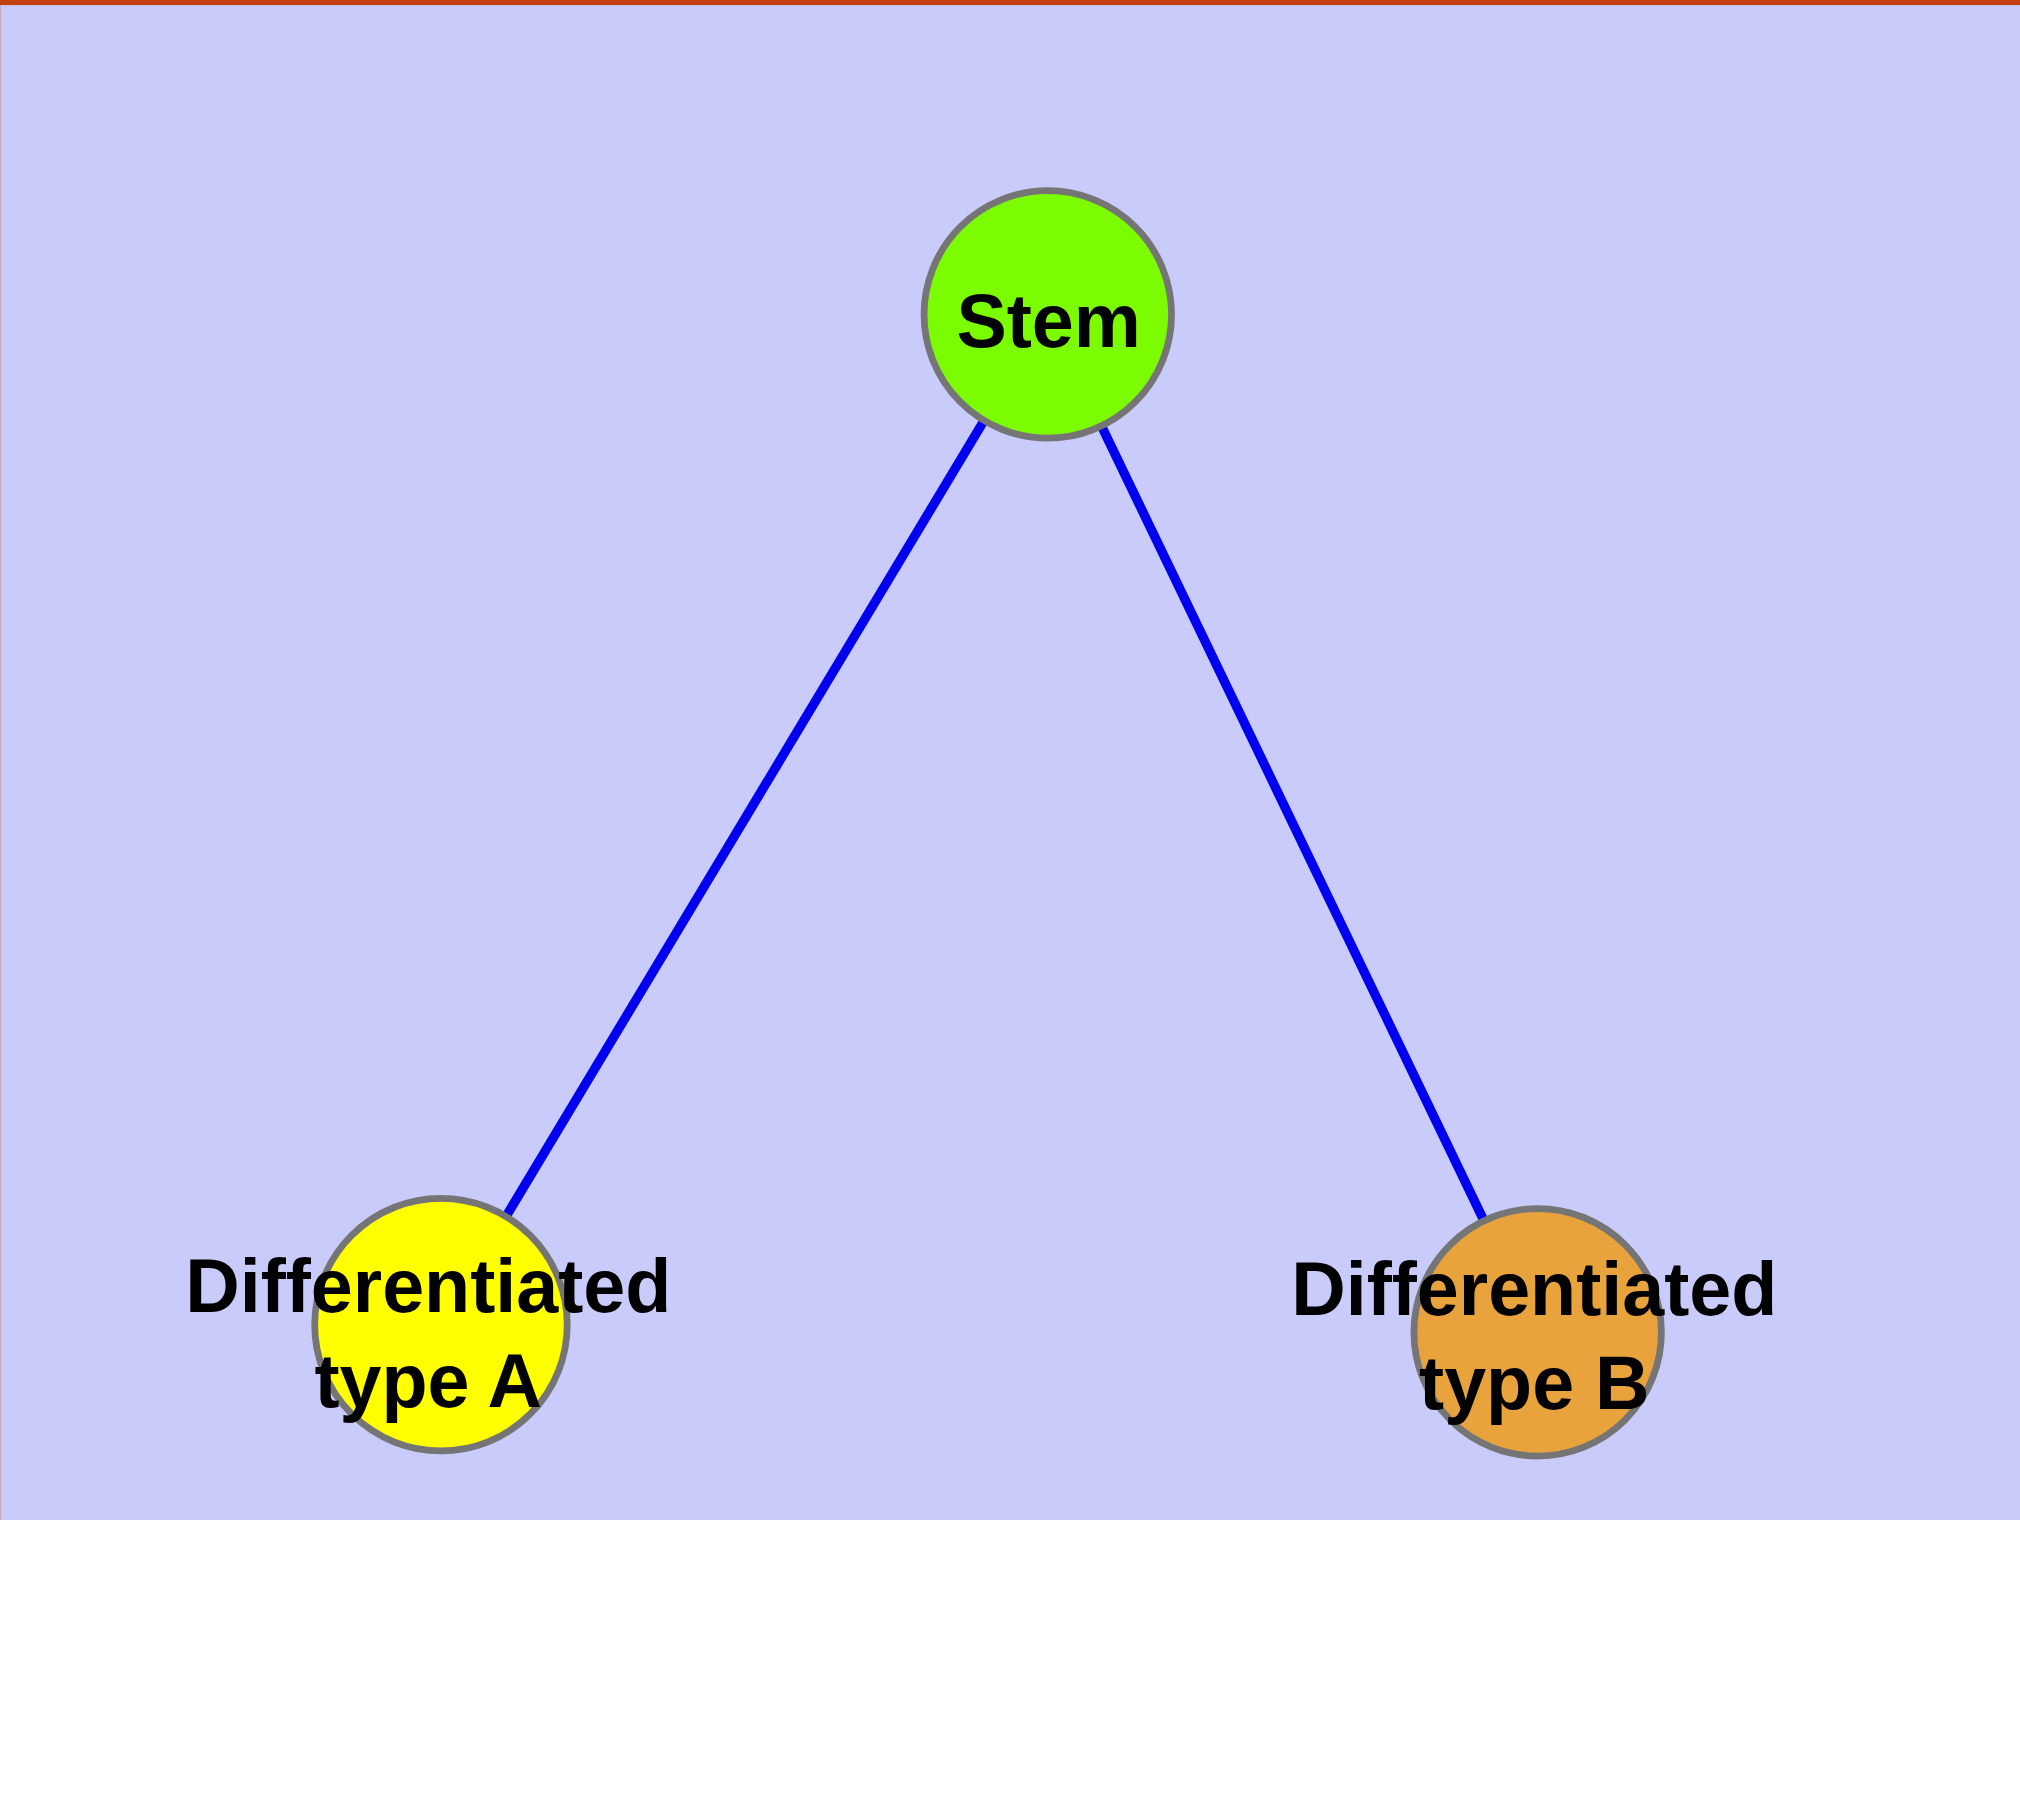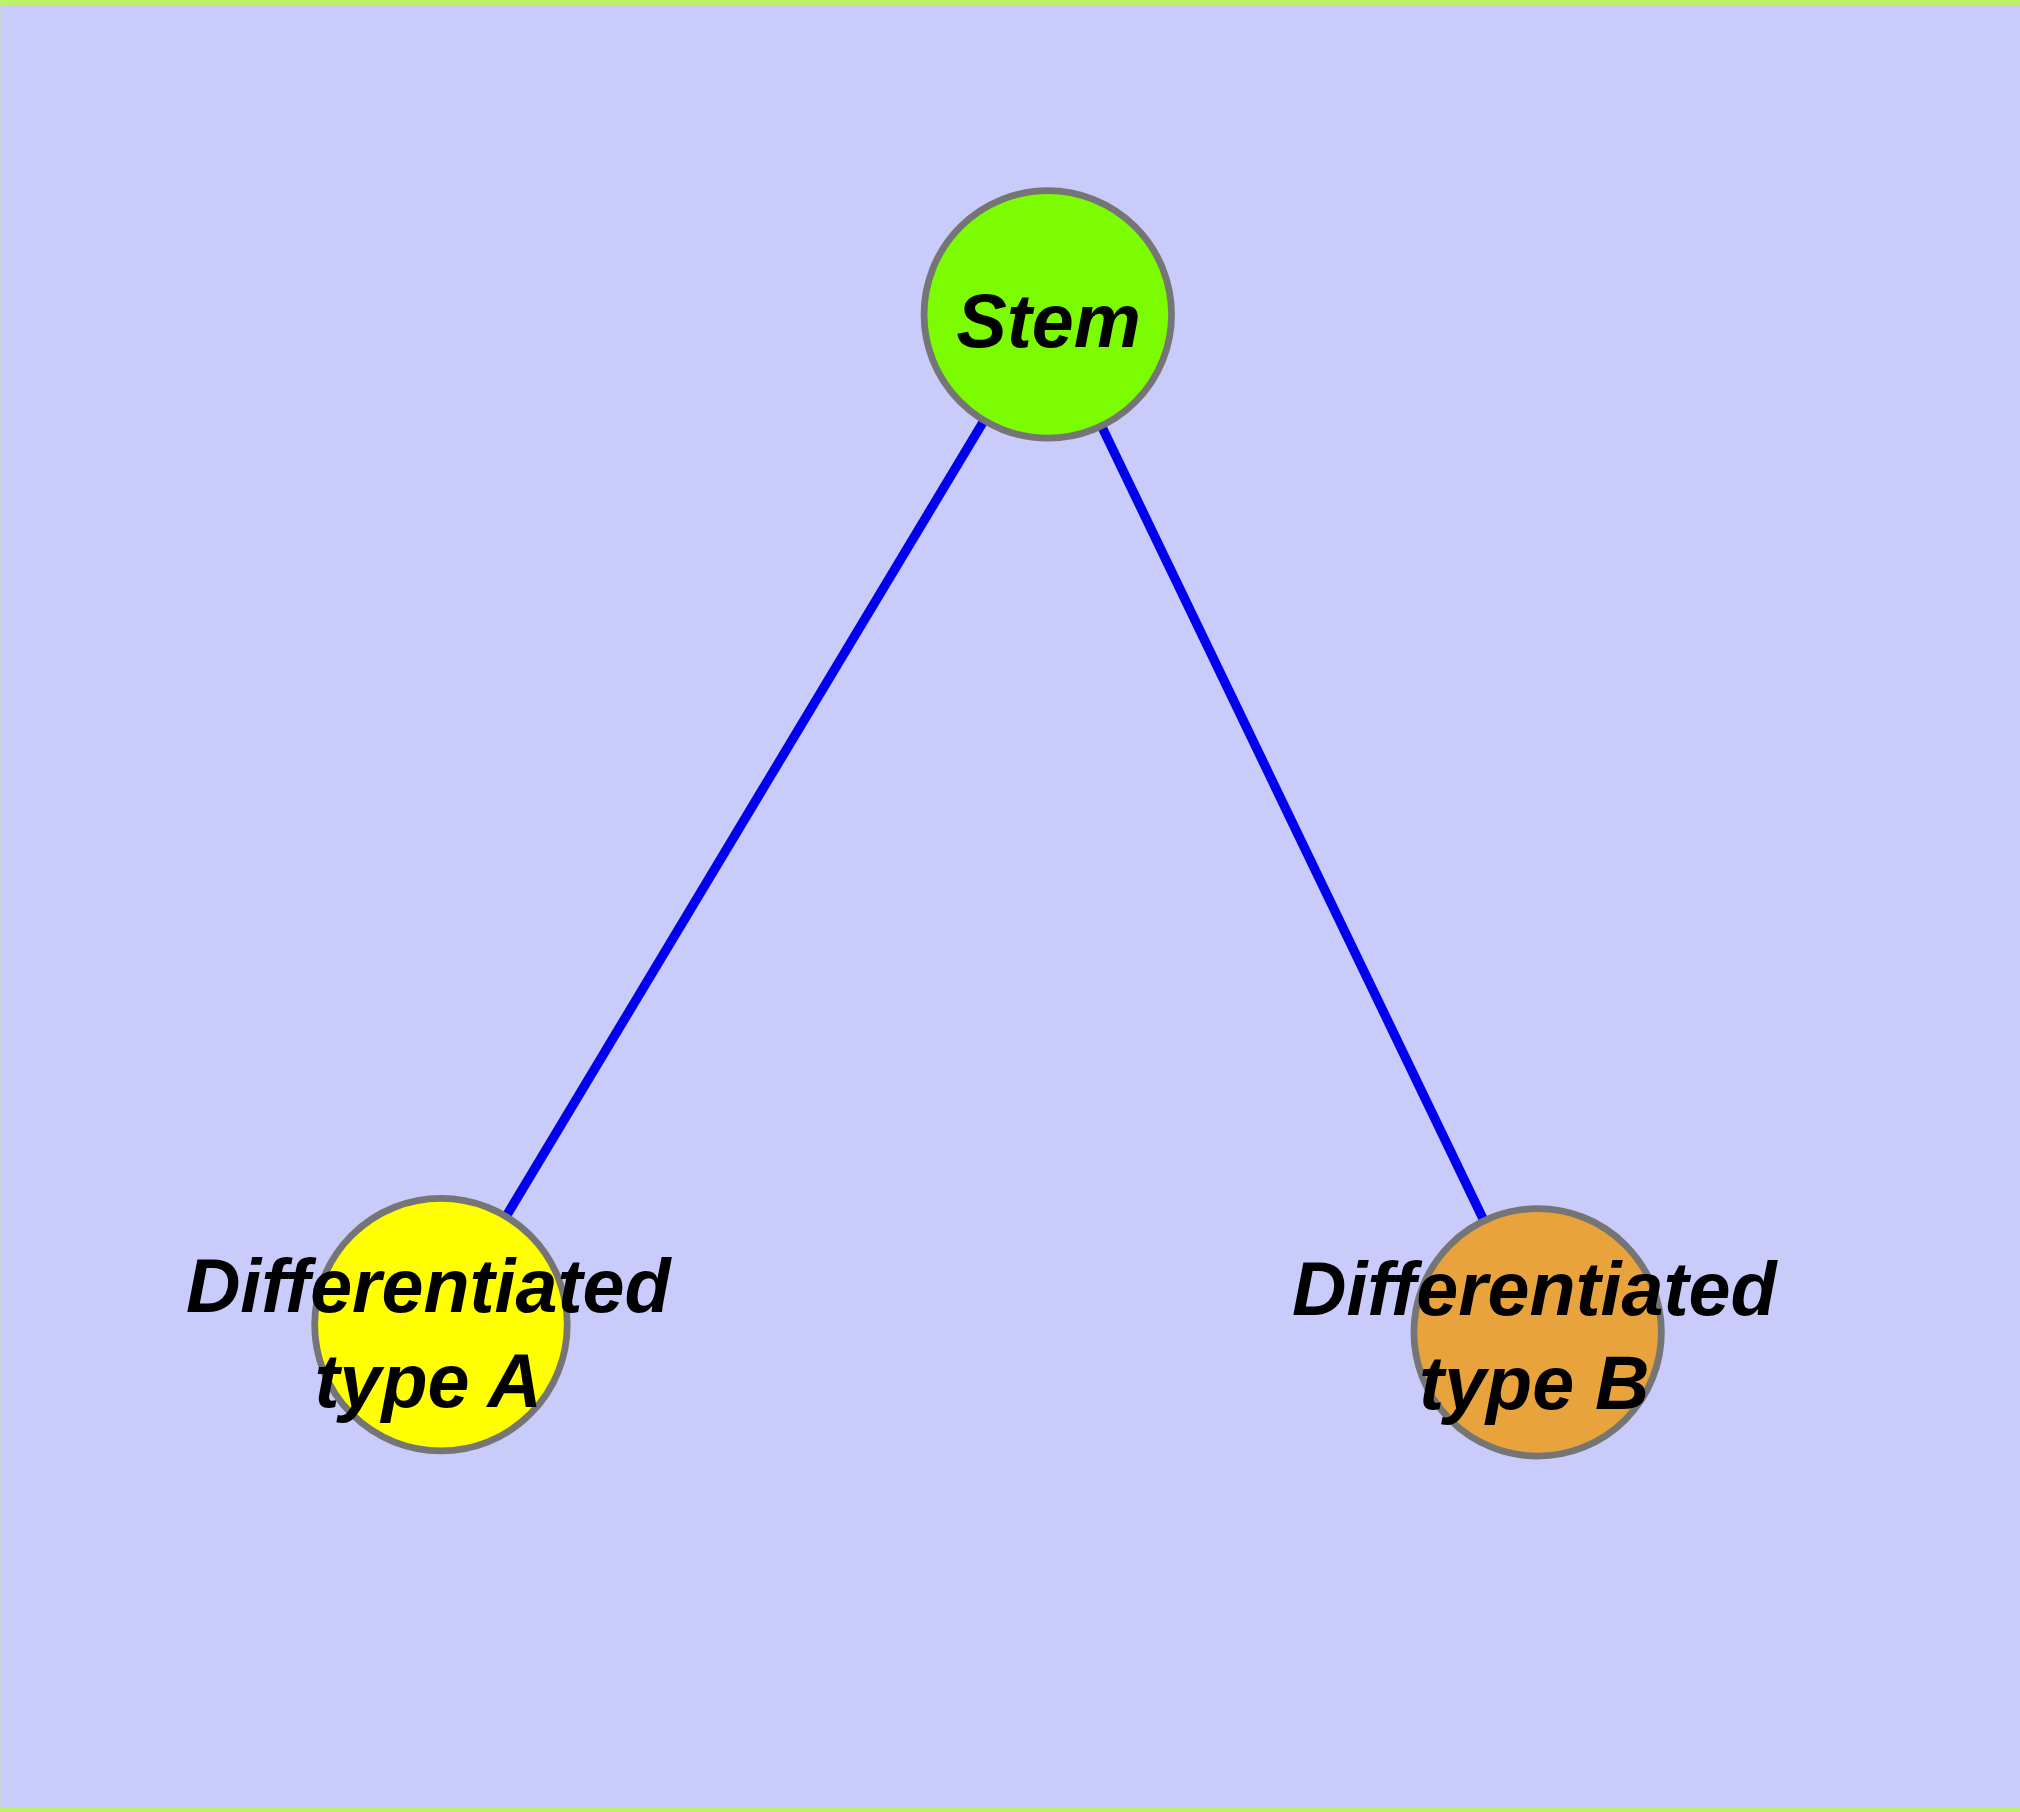--- a/index.html
+++ b/index.html
@@ -3,23 +3,22 @@
 <meta charset="utf-8">
 <style>
   html, body {
     margin: 0;
     padding: 0;
     background: #ffffff;
   }
   .stage {
     position: relative;
     width: 2021px;
-    height: 1812px;
-    background: #bef264;
-    font-style: italic;
+    height: 1520px;
+    background: #c2410c;
   }
   svg.graph {
     display: block;
     width: 2021px;
     height: 1812px;
   }
   .edge {
     stroke-width: 11px;
     stroke-linecap: butt;
   }

